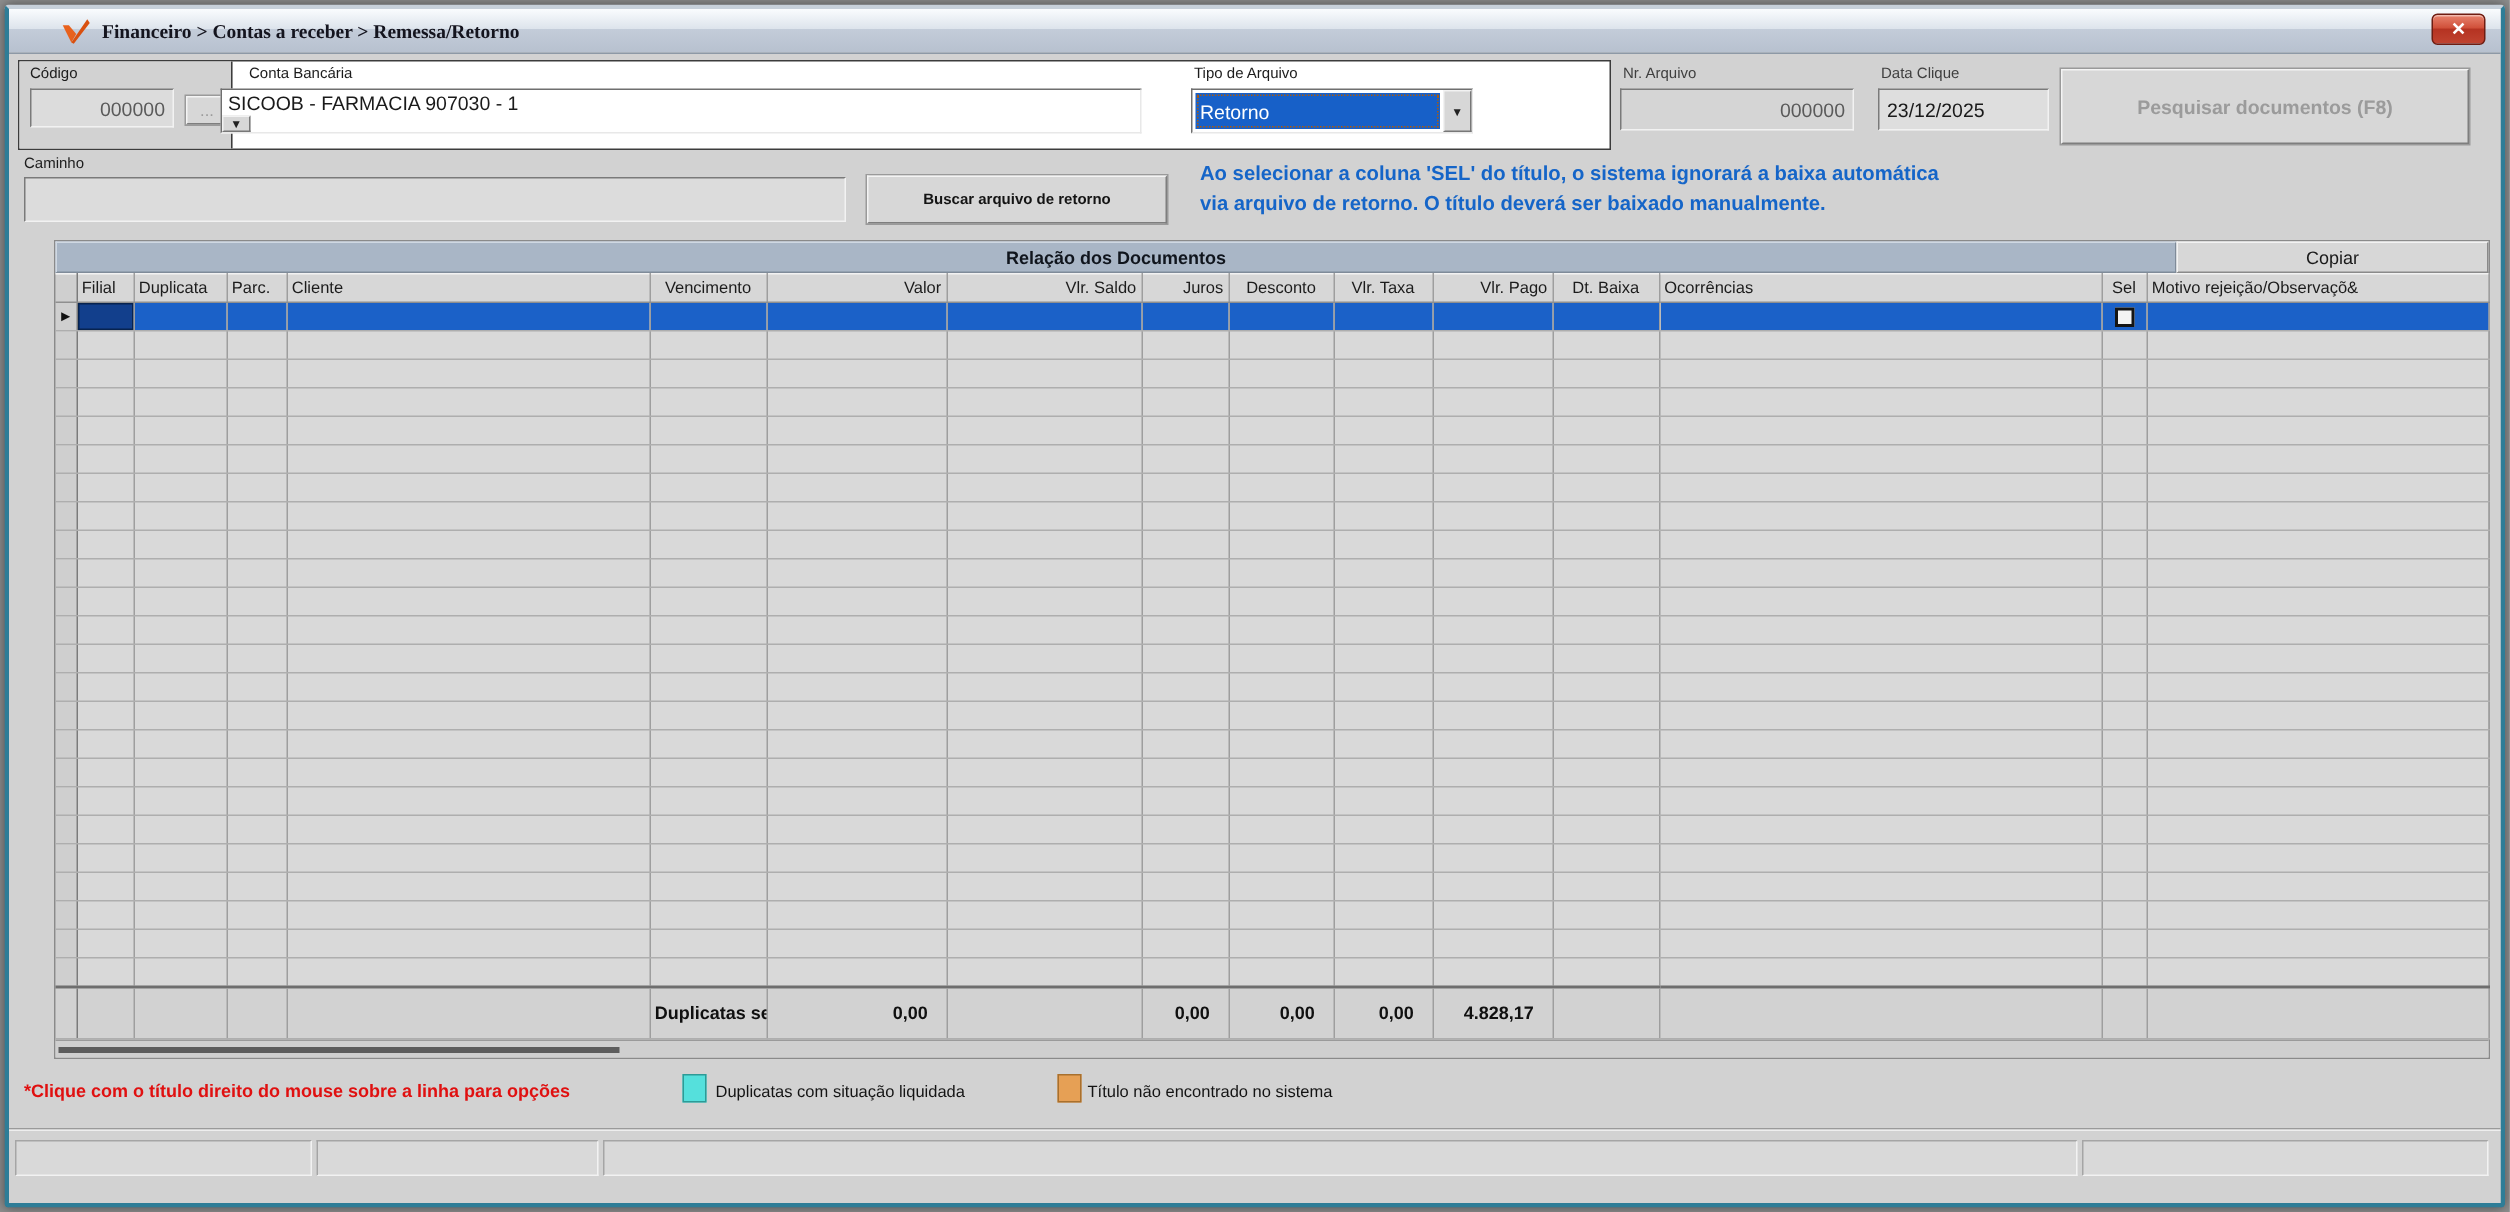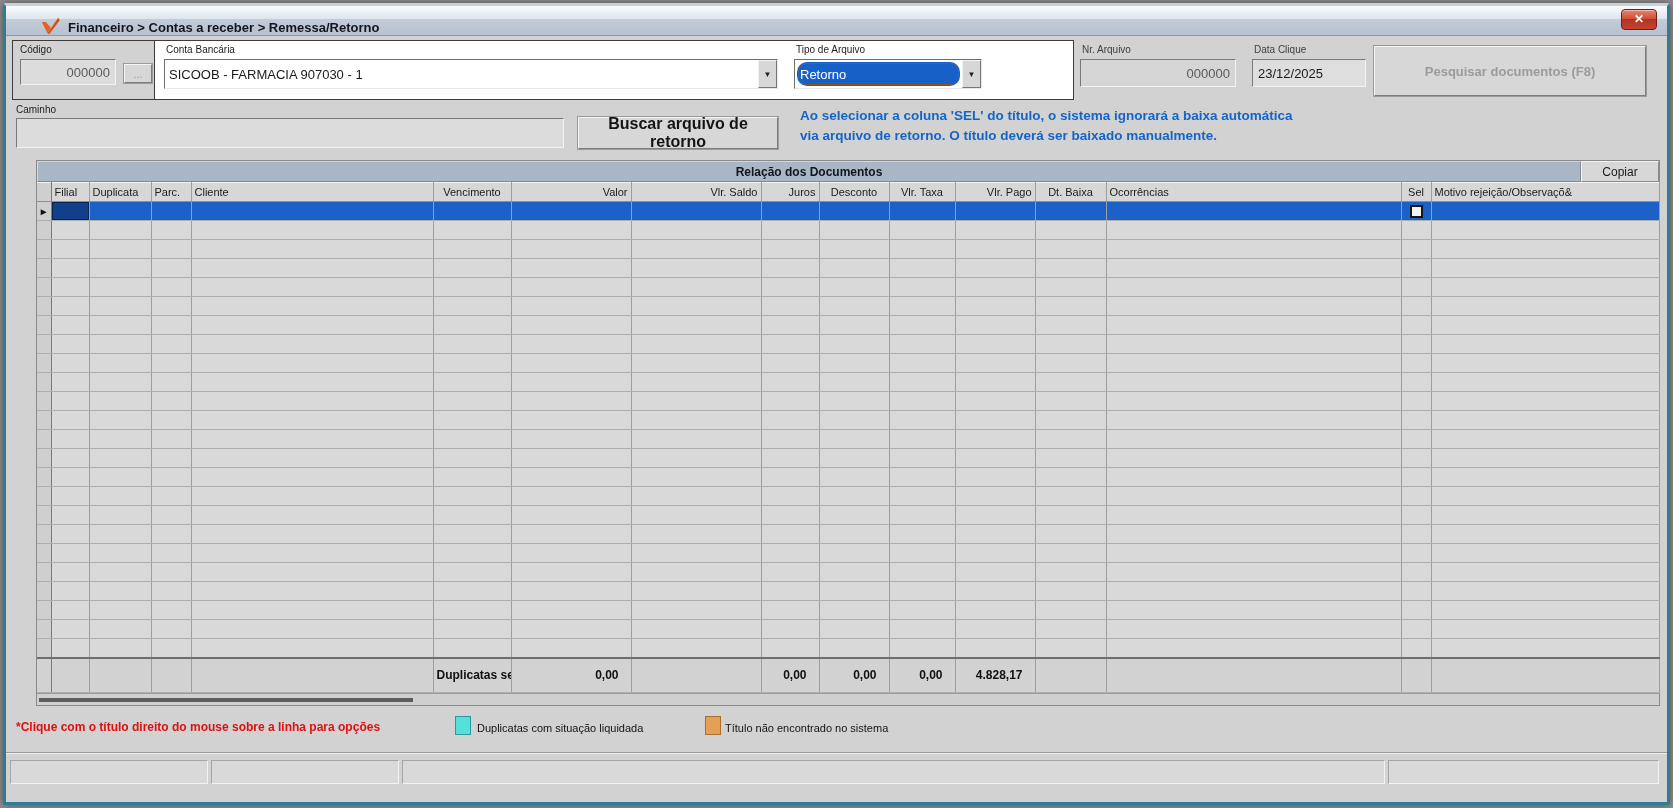--- a/index.html
+++ b/index.html
@@ -7,21 +7,21 @@
               font-family:"Liberation Sans", sans-serif; }
   #window {
     position:absolute; left:3px; top:3px; width:1667px; height:802px;
     border:3px solid #2e7d97; border-top-color:#c7d0da; border-radius:3px;
     background:#d2d2d2; box-shadow:0 0 8px rgba(0,0,0,.45);
   }
   
   #titlebar {
     position:absolute; left:0; top:0; right:0; height:30px;
     background:linear-gradient(#fafcfe, #dde4ec 45%, #c3ccd9 46%, #b7c1cf);
-    border-bottom:1px solid #8d99a6; display:flex; align-items:flex-end; padding:0 8px;
+    border-bottom:1px solid #8d99a6; display:flex; align-items:center; padding:0 8px;font-family:Liberation Serif, serif;
   }
   #titlebar .app-icon { width:20px; height:18px; margin:0 8px 0 26px; }
   #titlebar .title-text { font-size:13px; font-weight:bold; color:#14141e; }
   .close-btn {
     position:absolute; right:10px; top:3px; width:36px; height:21px;
     background:linear-gradient(#e8846f, #d0503a 45%, #b53322 50%, #c04330);
     border:1px solid #6e1d12; border-radius:4px;
     color:#fff; font-weight:bold; font-size:12px; line-height:19px; text-align:center;
     box-shadow:inset 0 1px 0 rgba(255,255,255,.45); cursor:default;
   }
@@ -30,48 +30,48 @@
   .sunken {
     border:1px solid; border-color:#7a7a7a #f2f2f2 #f2f2f2 #7a7a7a;
     background:#dcdcdc;
   }
   .inputbox { position:absolute; font-size:13px; color:#2a2a2a; padding:0 5px;
               display:flex; align-items:center; }
   .inputbox.num { justify-content:flex-end; color:#5a5a5a; }
   .btn3d {
     position:absolute; background:#d7d7d7; text-align:center;
     border:1px solid; border-color:#f4f4f4 #7e7e7e #7e7e7e #f4f4f4;
-    box-shadow:0 0 0 1px #9a9a9a; font-size:16px; color:#141414;
+    box-shadow:0 0 0 1px #9a9a9a; font-size:10px; color:#141414;
     display:flex; align-items:center; justify-content:center; cursor:default;
   }
   .btn3d.disabled { color:#9b9b9b; }
   .combo { position:absolute; background:#fff; border:1px solid;
            border-color:#6f6f6f #e8e8e8 #e8e8e8 #6f6f6f; display:flex; }
   .combo .val { flex:1; font-size:13px; color:#1a1a1a; display:flex;
                 align-items:center; padding:0 4px; overflow:hidden; white-space:nowrap; }
   .combo .val.sel { background:#1760c8; color:#fff; outline:1px dotted #a85a10;
-                    outline-offset:-2px; margin:2px; padding:0 3px;border-radius:10px; }
+                    outline-offset:-2px; margin:2px; padding:0 3px; }
   .combo .dd {
     width:19px; background:#d7d7d7; border:1px solid;
     border-color:#f2f2f2 #777 #777 #f2f2f2; display:flex; align-items:center;
     justify-content:center; font-size:8px; color:#222;
   }
   
   #groupbox { position:absolute; left:6px; top:34px; width:1062px; height:60px;
               background:#fff; border:1px solid #3c3c3c; }
   #codigo-area { position:absolute; left:0; top:0; width:142px; height:100%;
                  background:#d2d2d2; border-right:1px solid #3c3c3c; }
   
   #info-text { position:absolute; left:794px; top:100px; width:680px;
                font-size:13.5px; font-weight:bold; color:#1565c8; line-height:20px; }
   
   #grid-wrap { position:absolute; left:30px; top:154px; width:1624px;
                border:1px solid #8a8a8a; background:#d9d9d9; }
   #grid-titlebar { display:flex; height:21px; }
-  #grid-title { width:1544px; background:#a9b6c6; border:1px solid;
+  #grid-title { width:1414px; background:#a9b6c6; border:1px solid;
                 border-color:#cfd8e2 #7f8b99 #7f8b99 #cfd8e2;
                 font-size:12px; font-weight:bold; color:#10151d;
                 display:flex; align-items:center; justify-content:center; }
   #copiar-btn { flex:1; background:#d7d7d7; border:1px solid;
                 border-color:#f2f2f2 #8a8a8a #8a8a8a #f2f2f2;
                 font-size:12px; color:#1a1a1a; display:flex; align-items:center;
                 justify-content:center; }
   table { border-collapse:collapse; table-layout:fixed; width:1622px; }
   th, td { border-right:1px solid #9e9e9e; border-bottom:1px solid #aeaeae;
            font-size:11px; font-weight:normal; color:#1c1c1c; overflow:hidden;
@@ -127,21 +127,21 @@
 
   <div id="groupbox">
     <div id="codigo-area"></div>
   </div>
 
   <span class="lbl" style="left:14px; top:38px;">Código</span>
   <div class="inputbox num sunken" style="left:14px; top:53px; width:96px; height:26px;">000000</div>
   <div class="btn3d disabled" style="left:118px; top:58px; width:28px; height:19px; font-size:11px;">...</div>
 
   <span class="lbl" style="left:160px; top:38px;">Conta Bancária</span>
-  <div class="combo" style="left:158px; top:53px; width:614px; height:30px;">
+  <div class="combo" style="left:141px; top:53px; width:614px; height:30px;flex-direction:column;">
     <div class="val">SICOOB - FARMACIA 907030 - 1</div>
     <div class="dd">
         <span>▼</span>
       </div>
   </div>
 
   <span class="lbl" style="left:790px; top:38px;">Tipo de Arquivo</span>
   <div class="combo" style="left:788px; top:53px; width:188px; height:30px;">
     <div class="val sel">Retorno</div>
     <div class="dd">

